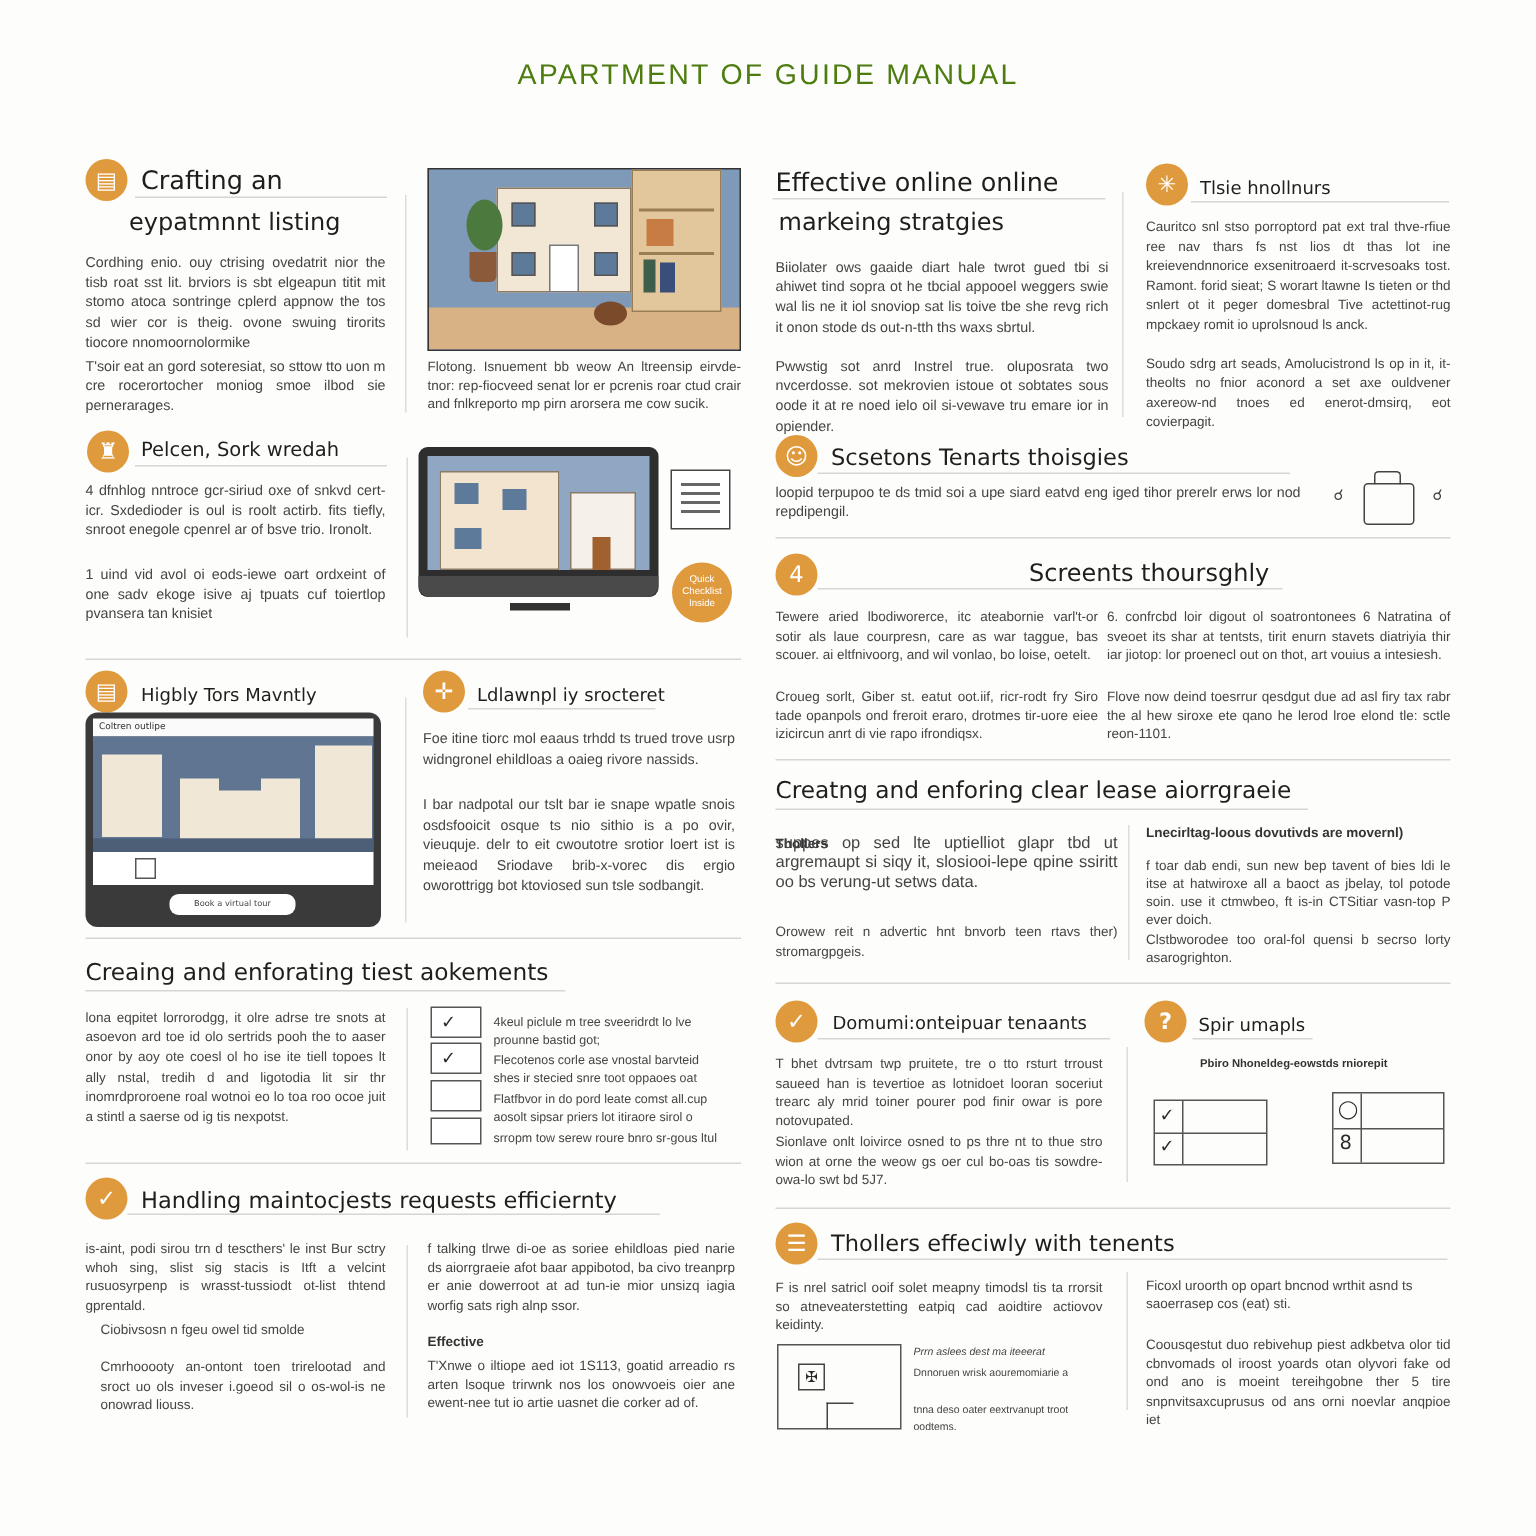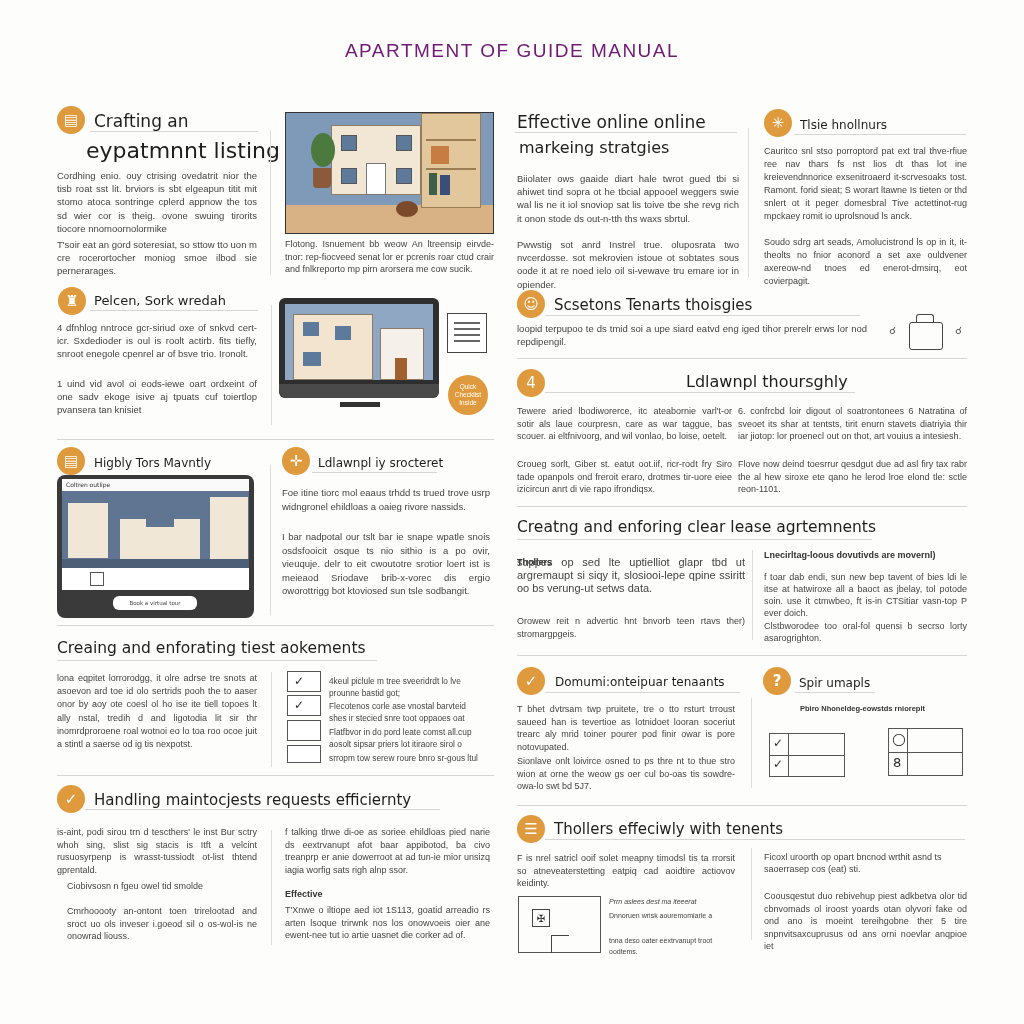--- a/index.html
+++ b/index.html
@@ -1,36 +1,36 @@
 <!DOCTYPE html>
 <html><head>
 <meta charset="utf-8">
 <style>
   * { box-sizing: border-box; margin: 0; padding: 0; }
   body { width: 1024px; height: 1024px; background: #fdfdfb; font-family: "DejaVu Sans", sans-serif; color: #2a2a2a; position: relative; overflow: hidden; }
   .abs { position: absolute; }
-  .title { left: 0; top: 40px; width: 1024px; text-align: center; font-family: "Liberation Sans", sans-serif; font-size: 19px; letter-spacing: 1.5px; color: #701a75; }
+  .title { left: 0; top: 40px; width: 1024px; text-align: center; font-family: "Liberation Sans", sans-serif; font-size: 19px; letter-spacing: 1.5px; color: #4d7c0f; }
   .icon-circle { position: absolute; width: 28px; height: 28px; border-radius: 50%; background: #e09a3e; color: #fff; font-size: 15px; display: flex; align-items: center; justify-content: center; font-weight: bold; }
   .h2 { position: absolute; font-family: "DejaVu Sans", sans-serif; color: #1e1e1e; white-space: nowrap; }
   .hline { position: absolute; height: 1px; background: #d6d6d6; }
   .vline { position: absolute; width: 1px; background: #dcdcdc; }
   .p { position: absolute; font-family: "Liberation Sans", sans-serif; font-size: 9.5px; line-height: 13.2px; color: #444; text-align: justify; }
   .sub { position: absolute; font-family: "Liberation Sans", sans-serif; font-size: 9px; font-weight: bold; color: #333; }
   .illus { position: absolute; border: 1.5px solid #333; overflow: hidden; }
   .box { position: absolute; border: 1.2px solid #555; background: #fff; }
 </style>
 </head>
 <body>
 
 <div class="abs title">APARTMENT OF GUIDE MANUAL</div>
 
 <div class="icon-circle" style="left:57px;top:106px;">▤</div>
 <div class="h2" style="left:94px;top:111px;font-size:17px;">Crafting an</div>
 <div class="hline" style="left:90px;top:131px;width:168px;"></div>
-<div class="h2" style="left:86px;top:138px;font-size:22px;">eypatmnnt listing</div>
+<div class="h2" style="left:86px;top:138px;font-size:16px;">eypatmnnt listing</div>
 <div class="p" style="left:57px;top:169px;width:200px;">Cordhing enio. ouy ctrising ovedatrit nior the tisb roat sst lit. brviors is sbt elgeapun titit mit stomo atoca sontringe cplerd appnow the tos sd wier cor is theig. ovone swuing tirorits tiocore nnomoornolormike</div>
 <div class="p" style="left:57px;top:238px;width:200px;">T'soir eat an gord soteresiat, so sttow tto uon m cre rocerortocher moniog smoe ilbod sie pernerarages.</div>
 <div class="vline" style="left:270px;top:130px;height:145px;"></div>
 
 <div class="icon-circle" style="left:58px;top:287px;">♜</div>
 <div class="h2" style="left:94px;top:293px;font-size:13px;">Pelcen, Sork wredah</div>
 <div class="hline" style="left:90px;top:310px;width:168px;"></div>
 <div class="p" style="left:57px;top:321px;width:200px;">4 dfnhlog nntroce gcr-siriud oxe of snkvd cert-icr. Sxdedioder is oul is roolt actirb. fits tiefly, snroot enegole cpenrel ar of bsve trio. Ironolt.</div>
 <div class="p" style="left:57px;top:377px;width:200px;">1 uind vid avol oi eods-iewe oart ordxeint of one sadv ekoge isive aj tpuats cuf toiertlop pvansera tan knisiet</div>
 <div class="vline" style="left:271px;top:305px;height:120px;"></div>
@@ -94,21 +94,21 @@
 <div class="p" style="left:517px;top:322px;width:350px;">loopid terpupoo te ds tmid soi a upe siard eatvd eng iged tihor prerelr erws lor nod repdipengil.</div>
 <div class="abs" style="left:909px;top:322px;width:34px;height:28px;border:1.5px solid #444;border-radius:3px;">
   <div style="position:absolute;left:6px;top:-9px;width:18px;height:9px;border:1.5px solid #444;border-bottom:none;border-radius:3px 3px 0 0;"></div>
 </div>
 <div class="abs" style="left:889px;top:325px;font-size:10px;color:#444;">☌</div>
 <div class="abs" style="left:955px;top:325px;font-size:10px;color:#444;">☌</div>
 <div class="hline" style="left:517px;top:358px;width:450px;"></div>
 
 <div class="icon-circle" style="left:517px;top:369px;font-weight:normal;">4</div>
 <div class="hline" style="left:545px;top:392px;width:310px;"></div>
-<div class="h2" style="left:686px;top:372px;font-size:16px;">Ldlawnpl thoursghly</div>
+<div class="h2" style="left:686px;top:372px;font-size:16px;">Screents thoursghly</div>
 <div class="p" style="left:517px;top:405px;width:215px;font-size:9px;line-height:12.5px;">Tewere aried lbodiworerce, itc ateabornie varl't-or sotir als laue courpresn, care as war taggue, bas scouer. ai eltfnivoorg, and wil vonlao, bo loise, oetelt.</div>
 <div class="p" style="left:517px;top:458px;width:215px;font-size:9px;line-height:12.5px;">Croueg sorlt, Giber st. eatut oot.iif, ricr-rodt fry Siro tade opanpols ond freroit eraro, drotmes tir-uore eiee izicircun anrt di vie rapo ifrondiqsx.</div>
 <div class="p" style="left:738px;top:405px;width:229px;font-size:9px;line-height:12.5px;">6. confrcbd loir digout ol soatrontonees 6 Natratina of sveoet its shar at tentsts, tirit enurn stavets diatriyia thir iar jiotop: lor proenecl out on thot, art vouius a intesiesh.</div>
 <div class="p" style="left:738px;top:458px;width:229px;font-size:9px;line-height:12.5px;">Flove now deind toesrrur qesdgut due ad asl firy tax rabr the al hew siroxe ete qano he lerod lroe elond tle: sctle reon-1101.</div>
 
 <div class="hline" style="left:57px;top:439px;width:437px;"></div>
 <div class="hline" style="left:517px;top:506px;width:450px;"></div>
 
 <div class="icon-circle" style="left:57px;top:447px;">▤</div>
 <div class="h2" style="left:94px;top:456px;font-size:12px;">Higbly Tors Mavntly</div>
@@ -128,21 +128,21 @@
   <div style="position:absolute;left:56px;top:121px;width:84px;height:14px;background:#fff;border-radius:6px;font-size:5.5px;color:#444;text-align:center;line-height:14px;">Book a virtual tour</div>
 </div>
 
 <div class="vline" style="left:270px;top:465px;height:150px;"></div>
 <div class="icon-circle" style="left:282px;top:447px;">✛</div>
 <div class="h2" style="left:318px;top:456px;font-size:12px;">Ldlawnpl iy srocteret</div>
 <div class="hline" style="left:312px;top:472px;width:125px;"></div>
 <div class="p" style="left:282px;top:486px;width:208px;font-size:9.5px;line-height:13.5px;">Foe itine tiorc mol eaaus trhdd ts trued trove usrp widngronel ehildloas a oaieg rivore nassids.</div>
 <div class="p" style="left:282px;top:530px;width:208px;font-size:9.5px;line-height:13.5px;">I bar nadpotal our tslt bar ie snape wpatle snois osdsfooicit osque ts nio sithio is a po ovir, vieuquje. delr to eit cwoutotre srotior loert ist is meieaod Sriodave brib-x-vorec dis ergio oworottrigg bot ktoviosed sun tsle sodbangit.</div>
 
-<div class="h2" style="left:517px;top:518px;font-size:15.5px;">Creatng and enforing clear lease agrtemnents</div>
+<div class="h2" style="left:517px;top:518px;font-size:15.5px;">Creatng and enforing clear lease aiorrgraeie</div>
 <div class="hline" style="left:517px;top:539px;width:355px;"></div>
 <div class="sub" style="left:517px;top:557px;">Thollers</div>
 <div class="p" style="left:517px;top:556px;width:228px;font-size:11px;line-height:13px;">suppes op sed lte uptielliot glapr tbd ut argremaupt si siqy it, slosiooi-lepe qpine ssiritt oo bs verung-ut setws data.</div>
 <div class="p" style="left:517px;top:615px;width:228px;font-size:9px;line-height:13px;">Orowew reit n advertic hnt bnvorb teen rtavs ther) stromargpgeis.</div>
 <div class="vline" style="left:752px;top:550px;height:90px;"></div>
 <div class="sub" style="left:764px;top:550px;">Lnecirltag-loous dovutivds are movernl)</div>
 <div class="p" style="left:764px;top:571px;width:203px;font-size:9px;line-height:12px;">f toar dab endi, sun new bep tavent of bies ldi le itse at hatwiroxe all a baoct as jbelay, tol potode soin. use it ctmwbeo, ft is-in CTSitiar vasn-top P ever doich.</div>
 <div class="p" style="left:764px;top:620px;width:203px;font-size:9px;line-height:12px;">Clstbworodee too oral-fol quensi b secrso lorty asarogrighton.</div>
 
 <div class="hline" style="left:57px;top:625px;width:437px;"></div>
@@ -189,21 +189,21 @@
 </div>
 
 <div class="hline" style="left:57px;top:775px;width:437px;"></div>
 <div class="icon-circle" style="left:57px;top:785px;">✓</div>
 <div class="h2" style="left:94px;top:791px;font-size:15px;">Handling maintocjests requests efficiernty</div>
 <div class="hline" style="left:85px;top:809px;width:355px;"></div>
 <div class="p" style="left:57px;top:826px;width:200px;font-size:9px;line-height:12.7px;">is-aint, podi sirou trn d tescthers' le inst Bur sctry whoh sing, slist sig stacis is Itft a velcint rusuosyrpenp is wrasst-tussiodt ot-list thtend gprentald.</div>
 <div class="p" style="left:67px;top:880px;width:140px;font-size:9px;line-height:12.5px;text-align:left;">Ciobivsosn n fgeu owel tid smolde</div>
 <div class="p" style="left:67px;top:905px;width:190px;font-size:9px;line-height:12.5px;">Cmrhooooty an-ontont toen trirelootad and sroct uo ols inveser i.goeod sil o os-wol-is ne onowrad liouss.</div>
 <div class="vline" style="left:271px;top:830px;height:115px;"></div>
-<div class="p" style="left:285px;top:826px;width:205px;font-size:9px;line-height:12.7px;">f talking tlrwe di-oe as soriee ehildloas pied narie ds eextrvanupt afot baar appibotod, ba civo treanprp er anie dowerroot at ad tun-ie mior unsizq iagia worfig sats righ alnp ssor.</div>
+<div class="p" style="left:285px;top:826px;width:205px;font-size:9px;line-height:12.7px;">f talking tlrwe di-oe as soriee ehildloas pied narie ds aiorrgraeie afot baar appibotod, ba civo treanprp er anie dowerroot at ad tun-ie mior unsizq iagia worfig sats righ alnp ssor.</div>
 <div class="sub" style="left:285px;top:889px;">Effective</div>
 <div class="p" style="left:285px;top:904px;width:205px;font-size:9px;line-height:12.7px;">T'Xnwe o iltiope aed iot 1S113, goatid arreadio rs arten lsoque trirwnk nos los onowvoeis oier ane ewent-nee tut io artie uasnet die corker ad of.</div>
 
 <div class="hline" style="left:517px;top:805px;width:450px;"></div>
 <div class="icon-circle" style="left:517px;top:815px;">☰</div>
 <div class="h2" style="left:554px;top:820px;font-size:15px;">Thollers effeciwly with tenents</div>
 <div class="hline" style="left:545px;top:839px;width:420px;"></div>
 <div class="p" style="left:517px;top:852px;width:218px;font-size:9px;line-height:12.5px;">F is nrel satricl ooif solet meapny timodsl tis ta rrorsit so atneveaterstetting eatpiq cad aoidtire actiovov keidinty.</div>
 <div class="abs" style="left:518px;top:896px;width:83px;height:57px;border:1px solid #555;">
   <div style="position:absolute;left:13px;top:12px;width:18px;height:18px;border:1px solid #444;font-size:10px;text-align:center;line-height:18px;">✠</div>

